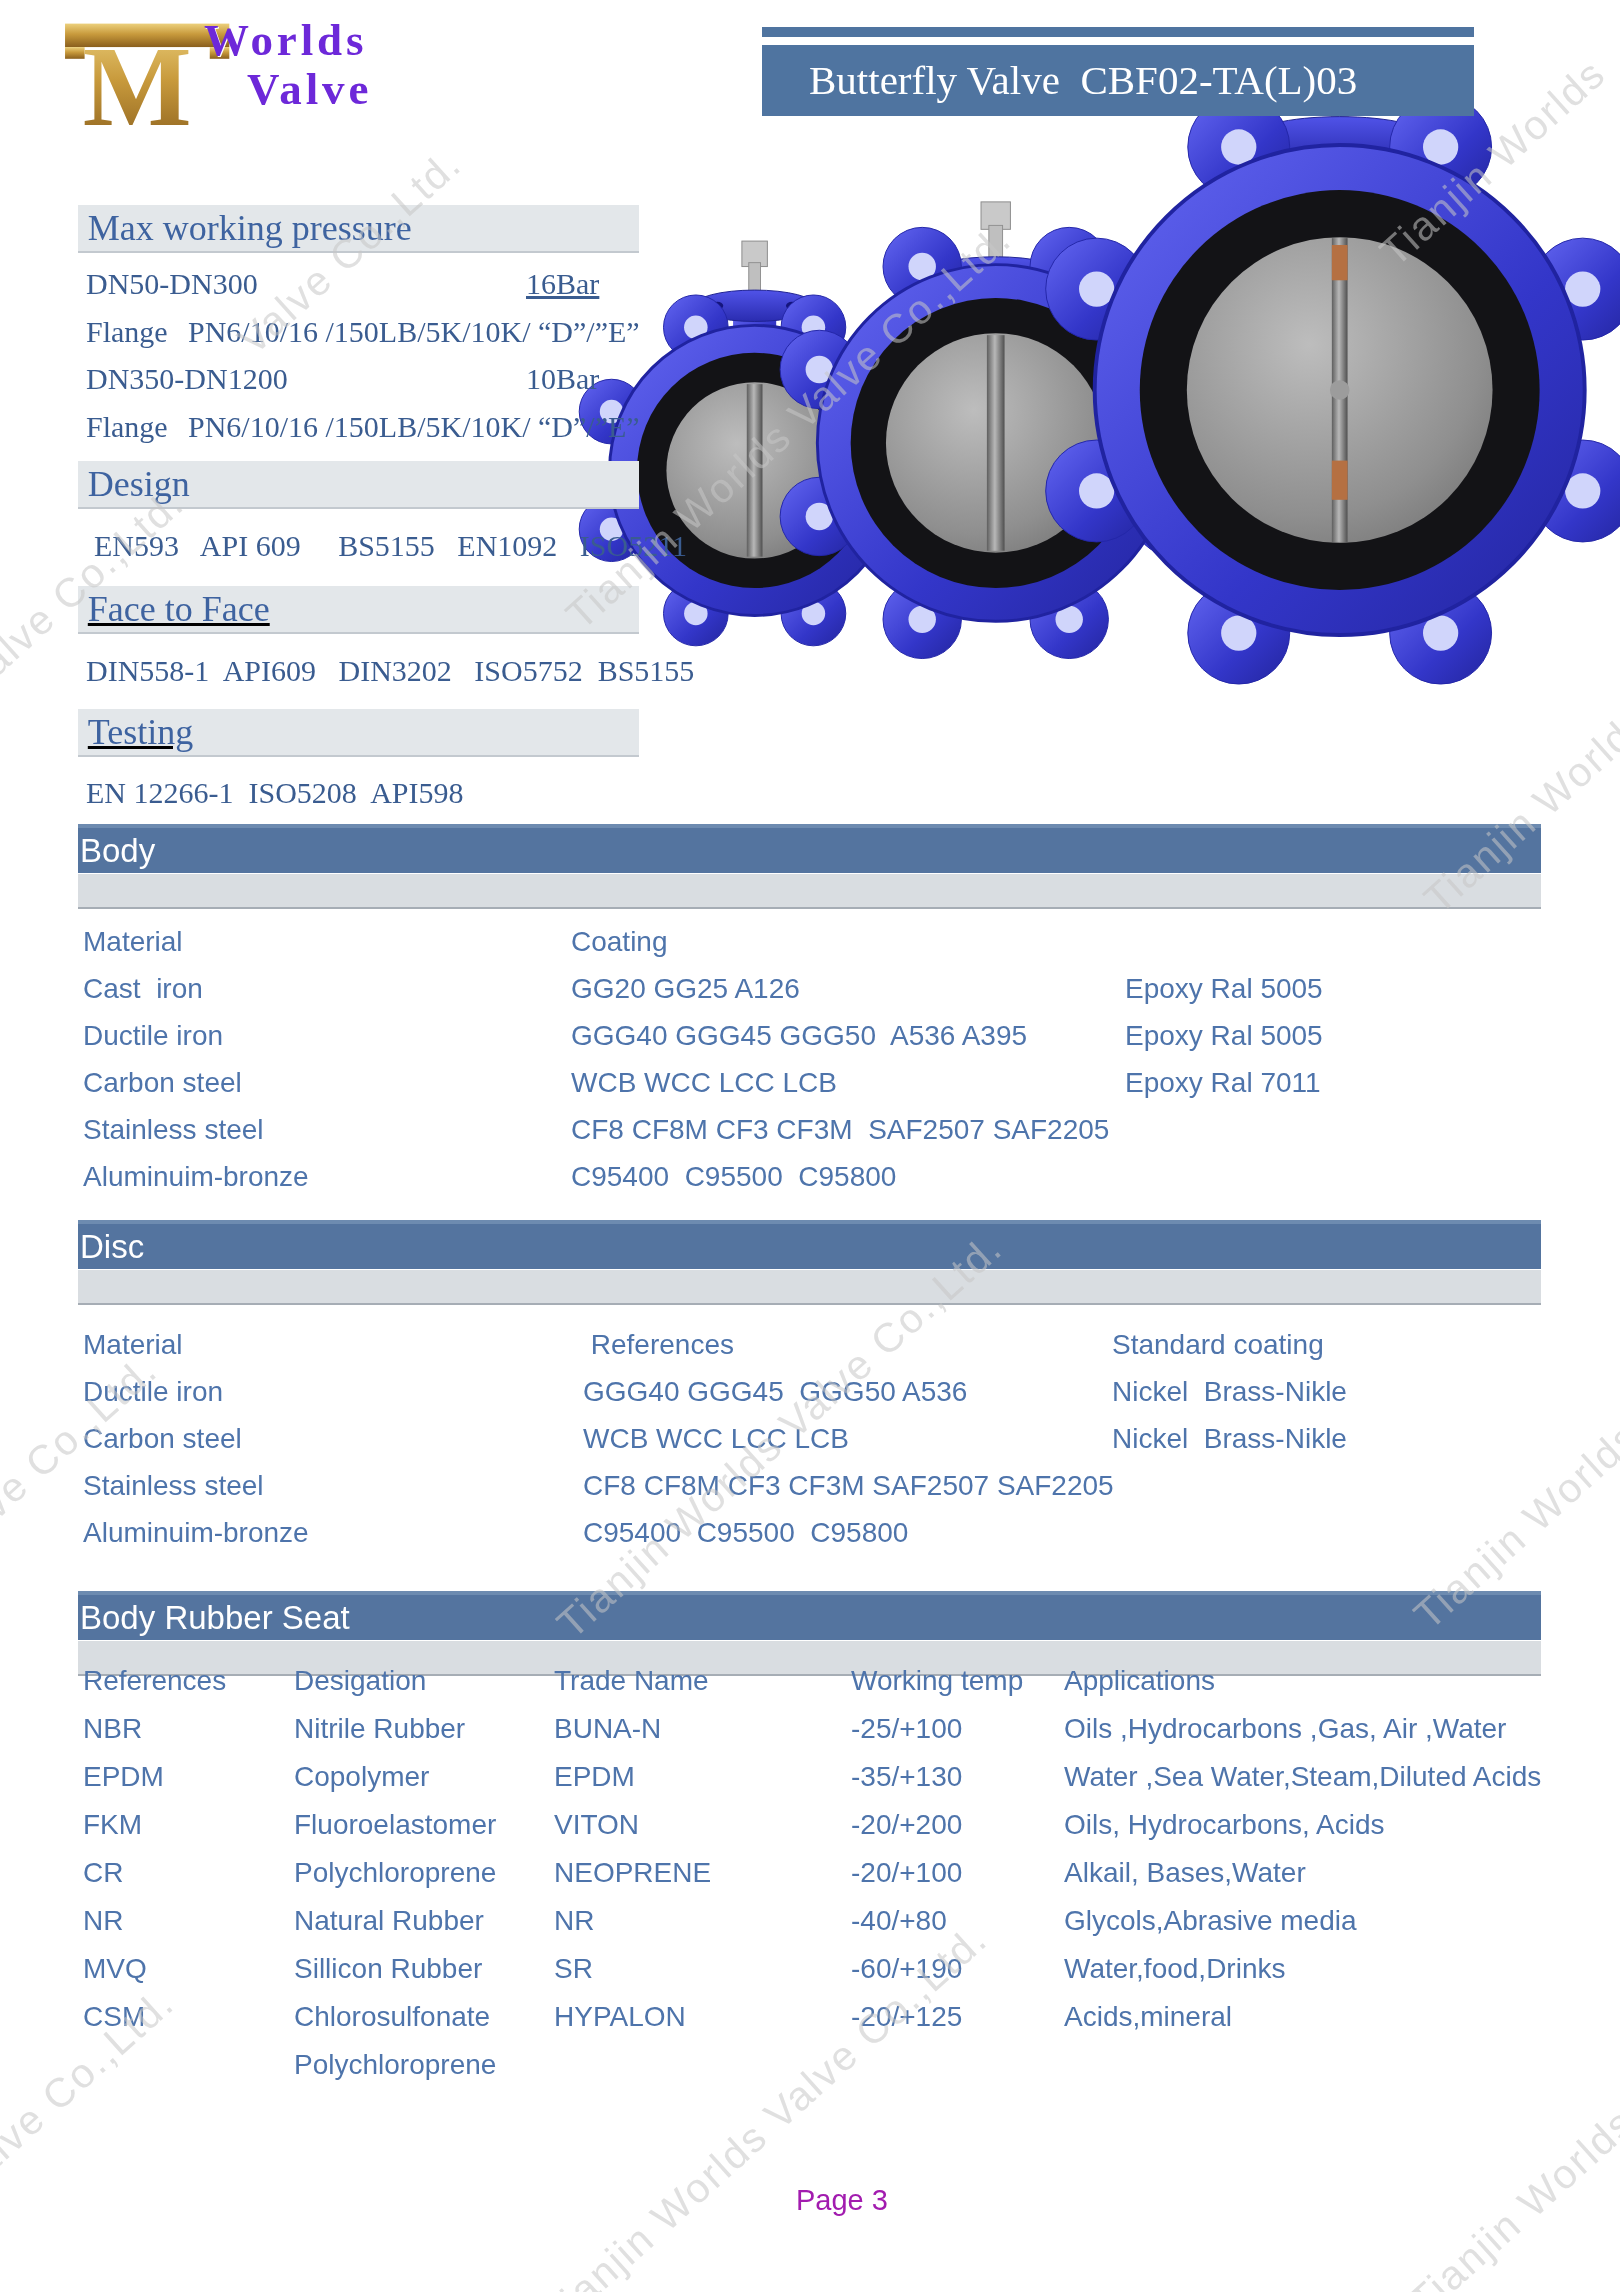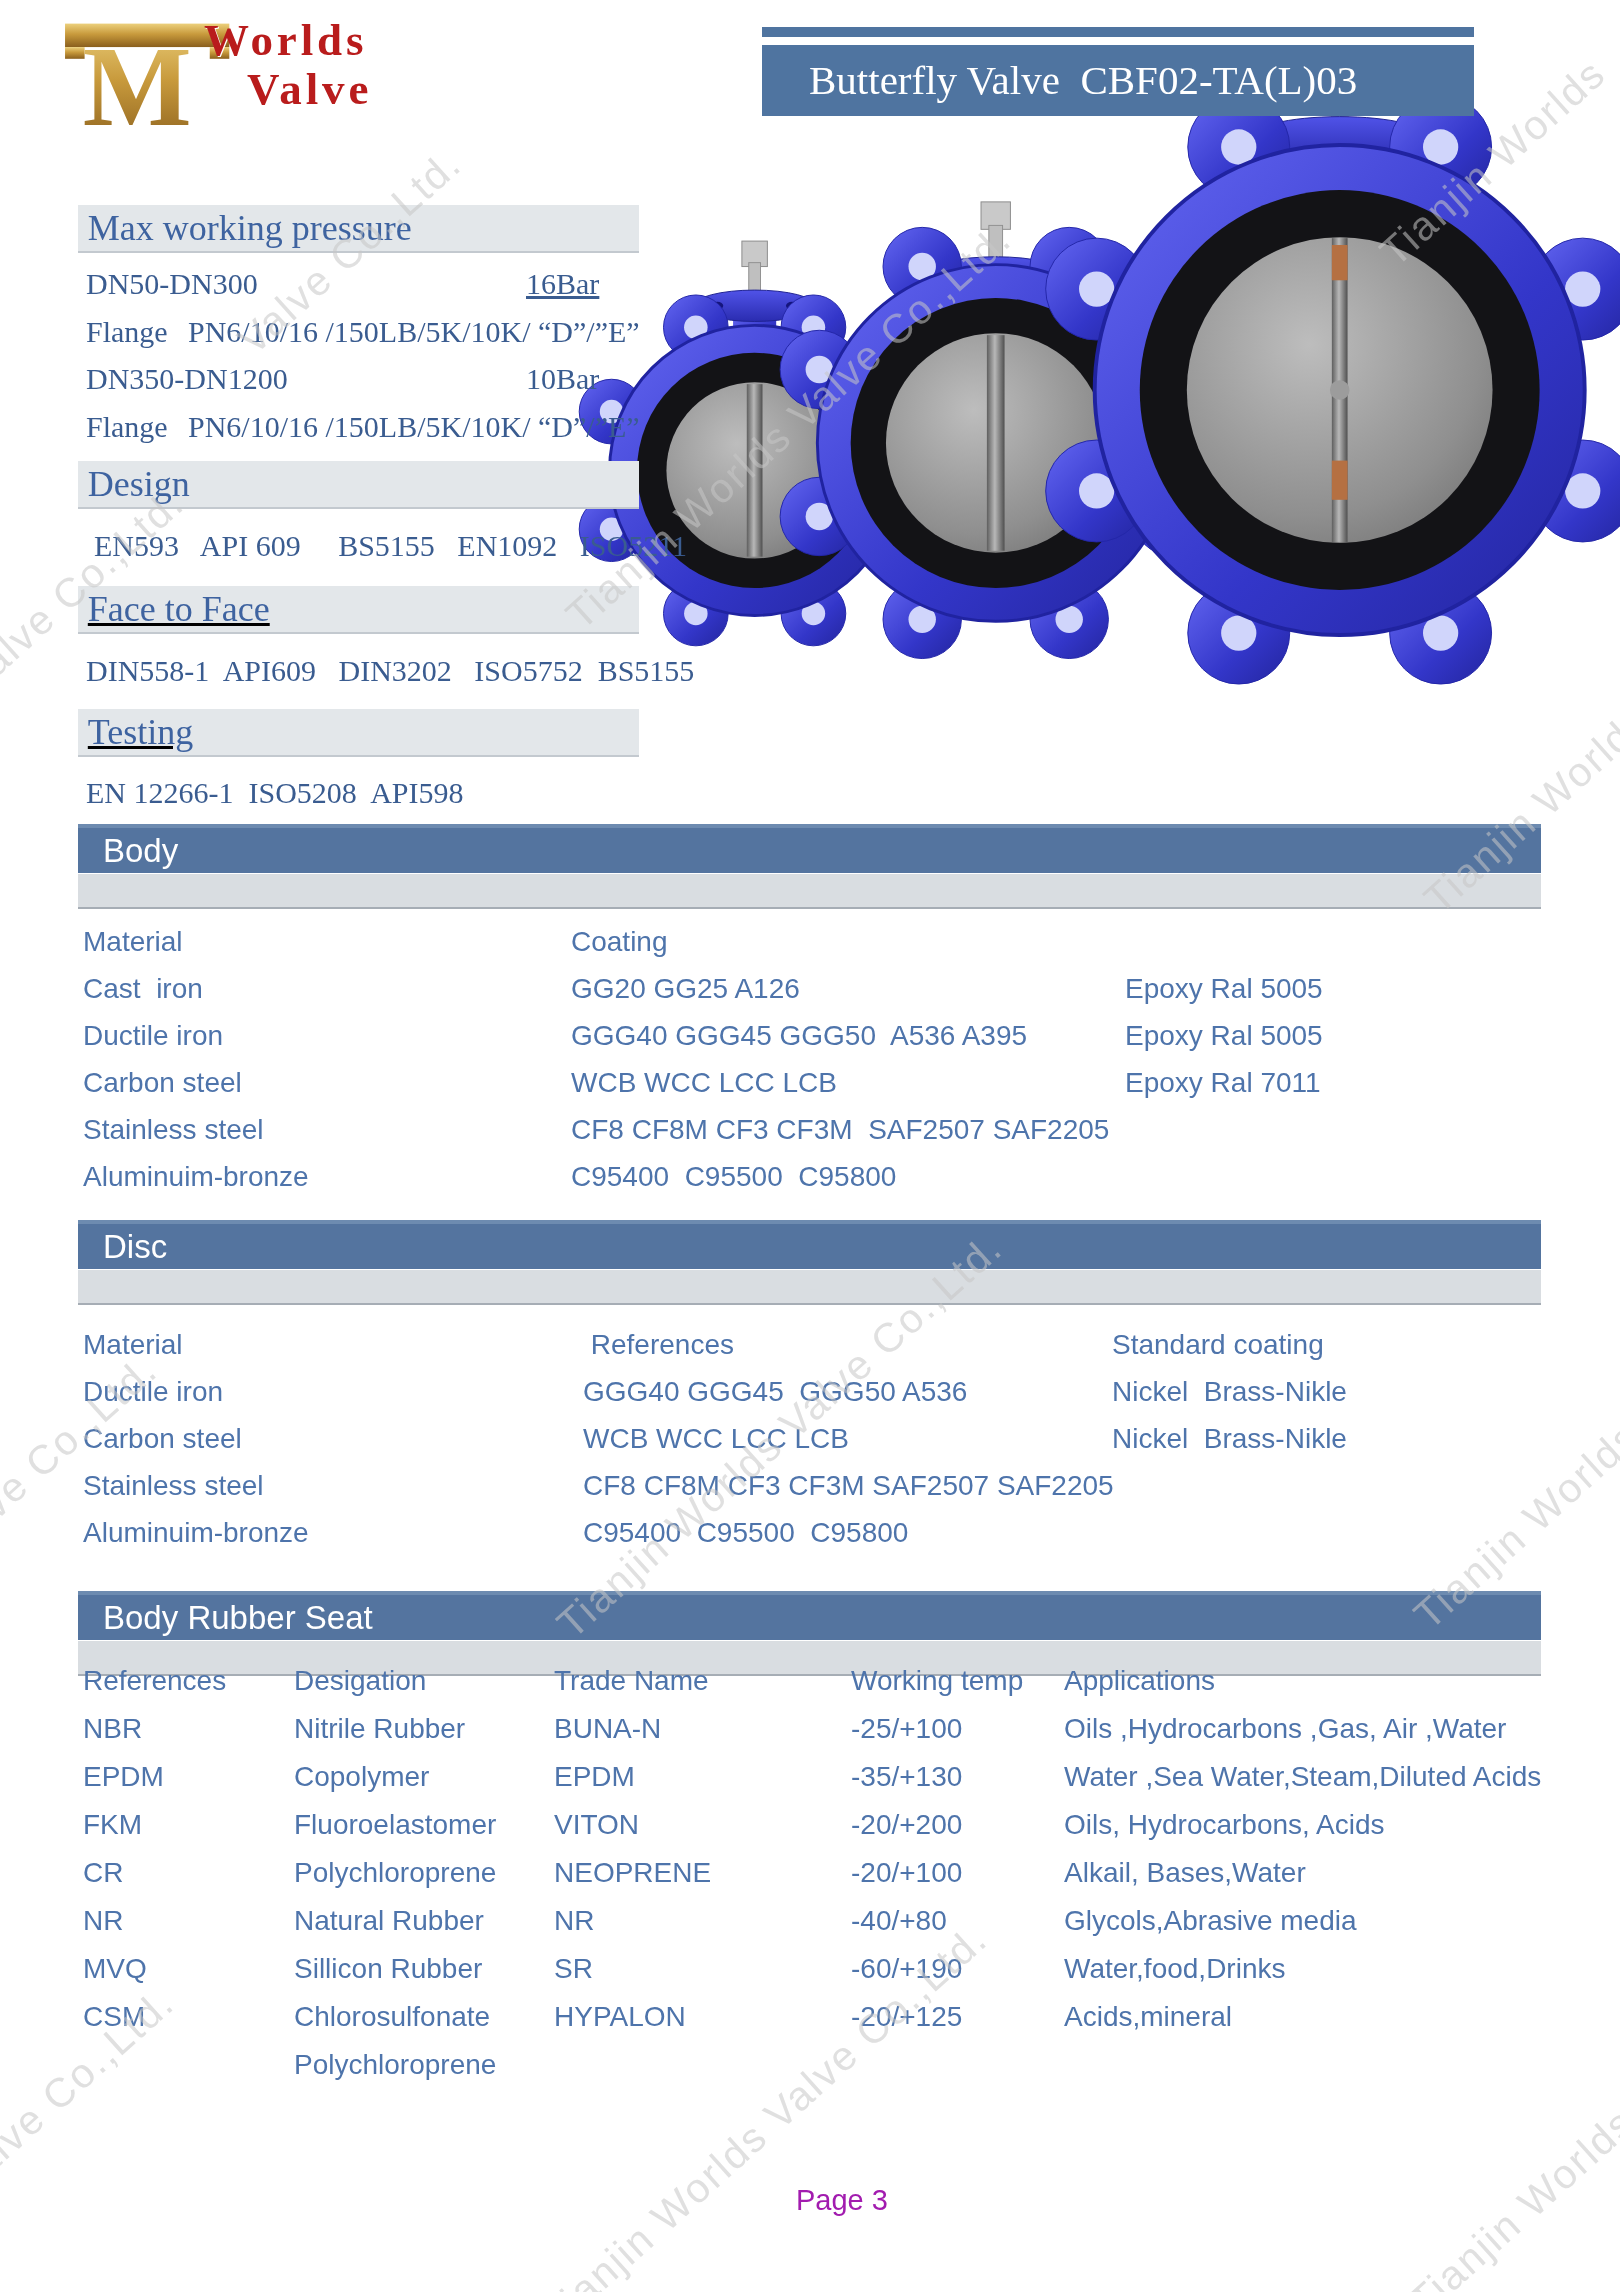--- a/index.html
+++ b/index.html
@@ -4,37 +4,37 @@
 <style>
   html,body{margin:0;padding:0;background:#888;}
   #page{position:relative;width:1620px;height:2293px;background:#ffffff;overflow:hidden;
         font-family:"Liberation Sans",sans-serif;}
   
   .wm{position:absolute;font:41px "Liberation Sans",sans-serif;color:#c7c7c7;opacity:.55;
       transform:rotate(-42deg);transform-origin:0 50%;white-space:nowrap;letter-spacing:2px;
       z-index:3;pointer-events:none;}
   
   .logo-svg{position:absolute;left:57px;top:5.9px;z-index:2;}
-  .logo-word{position:absolute;z-index:2;font:bold 45px "Liberation Serif",serif;color:#b91c1c;
+  .logo-word{position:absolute;z-index:2;font:bold 45px "Liberation Serif",serif;color:#6d28d9;
              letter-spacing:3.9px;text-shadow:1px 1px 0 #ffffff;text-align:center;}
   .title-strip{position:absolute;left:762px;top:27.4px;width:712px;height:9.8px;background:#4f74a0;z-index:2;}
   .title-bar{position:absolute;left:762px;top:45px;width:712px;height:71px;background:#4f74a0;z-index:2;}
   .title-bar span{display:block;font:41px "Liberation Serif",serif;color:#ffffff;line-height:71px;
                   padding-left:47px;white-space:pre;}
   
   .bar-small{position:absolute;left:78px;width:561px;height:46px;background:#e3e7ea;
              border-bottom:2px solid #c3c9cf;z-index:2;}
   .bar-small span{display:block;font:36px "Liberation Serif",serif;color:#3e63a0;line-height:46px;
                   padding-left:9.8px;}
   .spec-row{position:absolute;z-index:2;font:30px "Liberation Serif",serif;color:#3a5c90;white-space:pre;}
   
   .section-bar{position:absolute;left:78px;width:1463px;height:45px;background:#54749f;
                border-top:4.9px solid #6d8bb0;box-sizing:content-box;z-index:2;}
   .section-bar span{display:block;font:33px "Liberation Sans",sans-serif;color:#ffffff;
-                    line-height:45px;padding-left:25px;}
+                    line-height:45px;padding-left:2px;}
   .section-strip{position:absolute;left:78px;width:1463px;height:33px;background:#d9dde1;
                  border-bottom:2px solid #a6adb5;z-index:2;}
   
   .dtable{position:absolute;left:83px;z-index:2;font:28px "Liberation Sans",sans-serif;color:#4e74ab;}
   .trow{display:grid;height:47px;align-items:center;}
   .tcell{white-space:pre;overflow:visible;}
   .body-table .trow{grid-template-columns:488px 554px 1fr;width:1431px;}
   .disc-table .trow{grid-template-columns:500px 529px 1fr;width:1431px;}
   .seat-table .trow{grid-template-columns:211px 260px 297px 213px 1fr;width:1509px;height:48px;}
   

